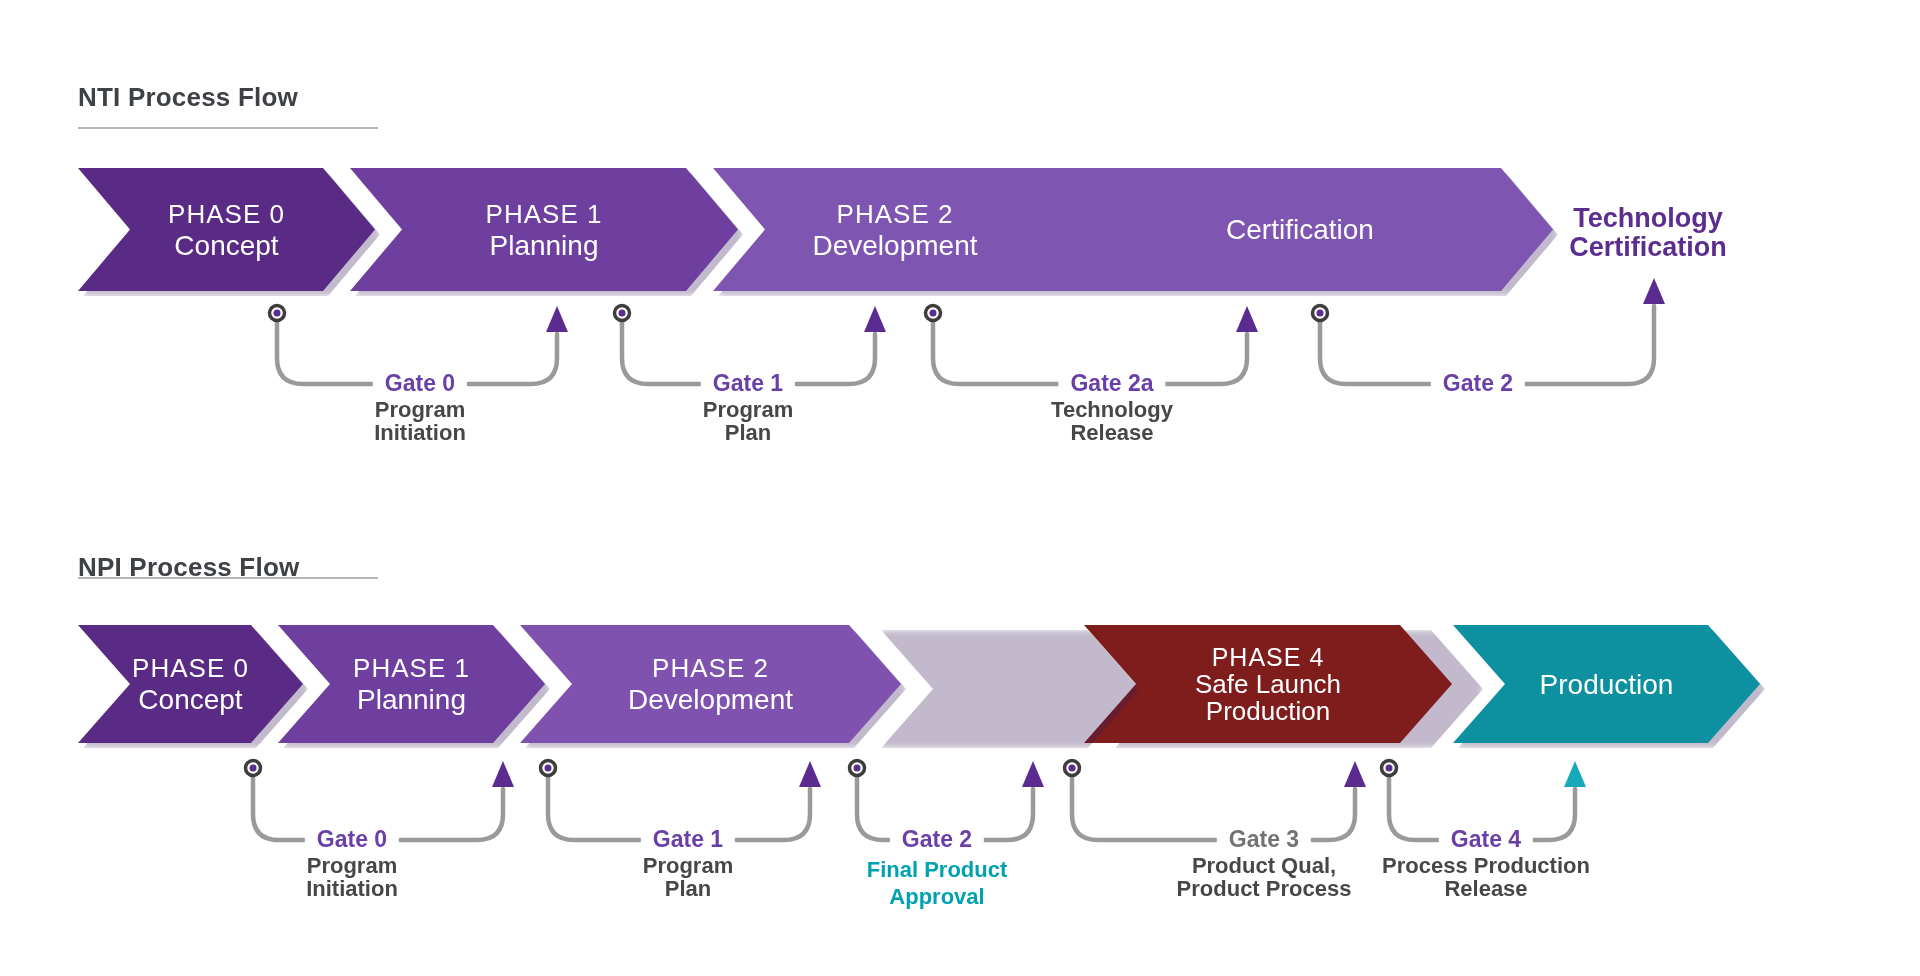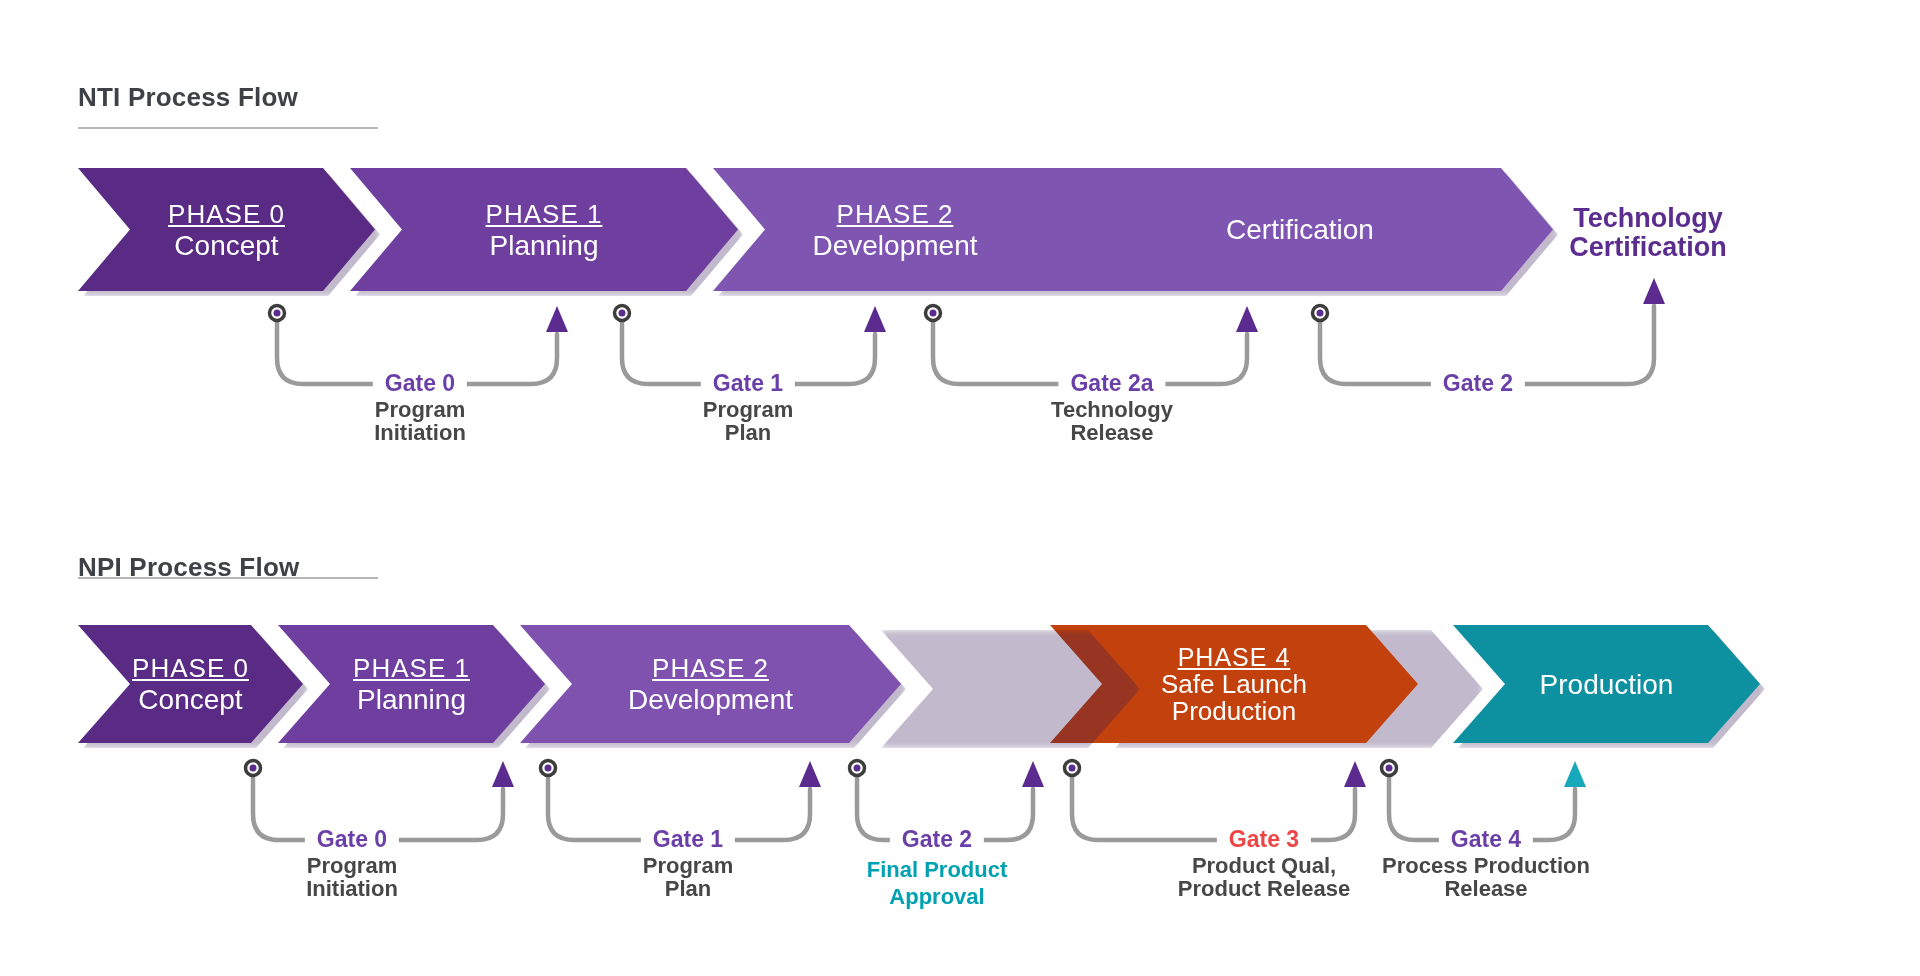--- a/index.html
+++ b/index.html
@@ -7,21 +7,21 @@
           font-family:"Liberation Sans","DejaVu Sans",sans-serif;}
 
   .flow-title{position:absolute;font-size:26px;font-weight:700;color:#3e4145;letter-spacing:.2px;}
   .title-rule{position:absolute;width:300px;height:2px;background:#b7b7b7;}
 
   .arrow-row{position:absolute;left:0;width:1920px;}
   .chev{clip-path:polygon(52px 50%,0 0,calc(100% - 52px) 0,100% 50%,calc(100% - 52px) 100%,0 100%);}
   .arrow{position:absolute;top:0;height:100%;display:flex;flex-direction:column;
          align-items:center;justify-content:center;color:#fff;text-align:center;}
   .arrow-shadow{position:absolute;top:5px;height:100%;background:rgba(52,27,86,.30);filter:blur(3px);}
-  .ph-line1{font-size:26px;font-weight:400;letter-spacing:1px;line-height:31px;text-decoration:underline;}
+  .ph-line1{font-size:26px;font-weight:400;letter-spacing:1px;line-height:31px;}
   .ph-line2{font-size:28px;font-weight:400;line-height:31px;text-align:right;}
   .trio .ph-line1{font-size:25px;line-height:27px;}
   .trio .ph-line2{font-size:26px;line-height:27px;}
   .float-stack{position:absolute;top:0;height:100%;display:flex;flex-direction:column;
                align-items:center;justify-content:center;transform:translateX(-50%);}
 
   .terminal-label{position:absolute;transform:translateX(-50%);text-align:center;
                   font-size:27px;font-weight:700;line-height:29px;}
 
   .gates-svg{position:absolute;left:0;top:0;z-index:5;}
@@ -166,52 +166,52 @@
 
     <div class="arrow-shadow chev" style="left:525px;width:381px;z-index:11;"></div>
     <div class="arrow chev" style="left: 520px; width: 381px; z-index: 12; background-color: rgb(126, 82, 174);">
       <div class="ph-line1">PHASE 2</div>
       <div class="ph-line2">Development</div>
     </div>
 
     <div class="arrow-shadow chev" style="left:881px;width:259px;z-index:9;"></div>
 
     <div class="arrow-shadow chev" style="left:1115px;width:368px;z-index:7;"></div>
-    <div class="arrow chev trio" style="left: 1050px; width: 368px; z-index: 8; background-color: #c2410c;">
+    <div class="arrow chev trio" style="left: 1084px; width: 368px; z-index: 8; background-color: #7f1d1d;">
       <div class="ph-line1">PHASE 4</div>
       <div class="ph-line2">Safe Launch</div>
       <div class="ph-line2">Production</div>
     </div>
 
     <div class="arrow-shadow chev" style="left:1458px;width:307px;z-index:5;"></div>
     <div class="arrow chev" style="left: 1453px; width: 307px; z-index: 6; background-color: rgb(13, 145, 161);">
       <div class="ph-line2">Production</div>
     </div>
   </div>
 
   <div class="gate-label" style="left: 352px; top: 824px; color: rgb(107, 63, 168);">Gate 0</div>
   <div class="gate-label" style="left: 688px; top: 824px; color: rgb(107, 63, 168);">Gate 1</div>
   <div class="gate-label" style="left: 937px; top: 824px; color: rgb(107, 63, 168);">Gate 2</div>
-  <div class="gate-label" style="left: 1264px; top: 824px; color: #ef4444;">Gate 3</div>
+  <div class="gate-label" style="left: 1264px; top: 824px; color: #737373;">Gate 3</div>
   <div class="gate-label" style="left: 1486px; top: 824px; color: rgb(107, 63, 168);">Gate 4</div>
 
   <div class="gate-sub" style="left: 352px; top: 854px; color: rgb(71, 71, 71);">
     <div>Program</div>
     <div>Initiation</div>
   </div>
   <div class="gate-sub" style="left: 688px; top: 854px; color: rgb(71, 71, 71);">
     <div>Program</div>
     <div>Plan</div>
   </div>
   <div class="gate-sub hl" style="left: 937px; top: 856px; color: rgb(0, 161, 176);">
     <div>Final Product</div>
     <div>Approval</div>
   </div>
   <div class="gate-sub" style="left: 1264px; top: 854px; color: rgb(71, 71, 71);">
     <div>Product Qual,</div>
-    <div>Product Release</div>
+    <div>Product Process</div>
   </div>
   <div class="gate-sub" style="left: 1486px; top: 854px; color: rgb(71, 71, 71);">
     <div>Process Production</div>
     <div>Release</div>
   </div>
 
 </div>
 
 </body></html>

